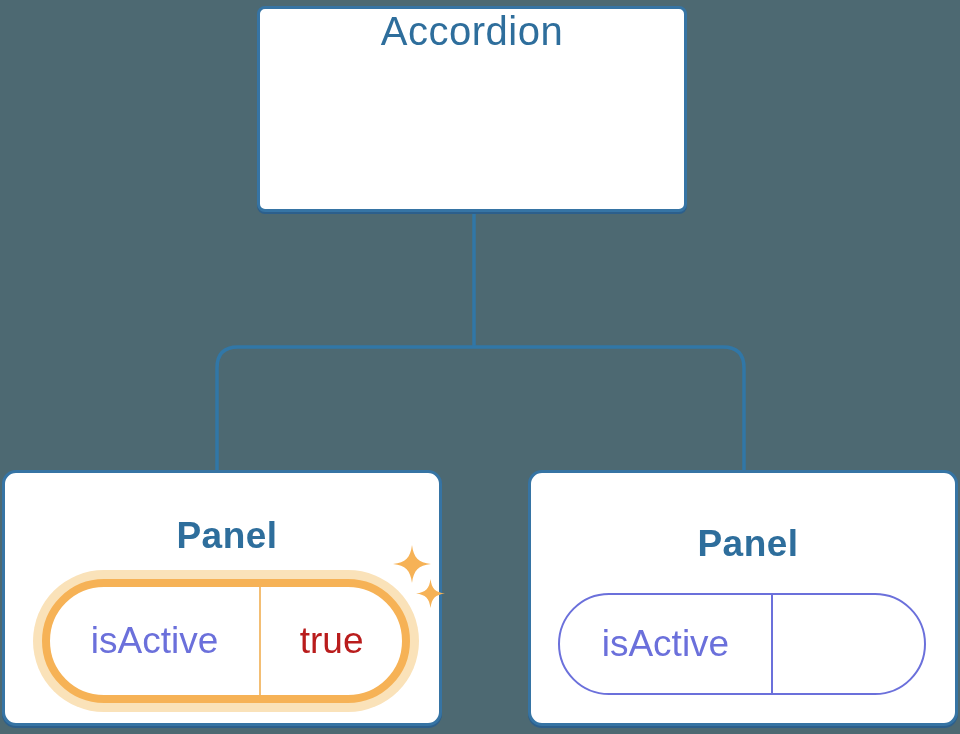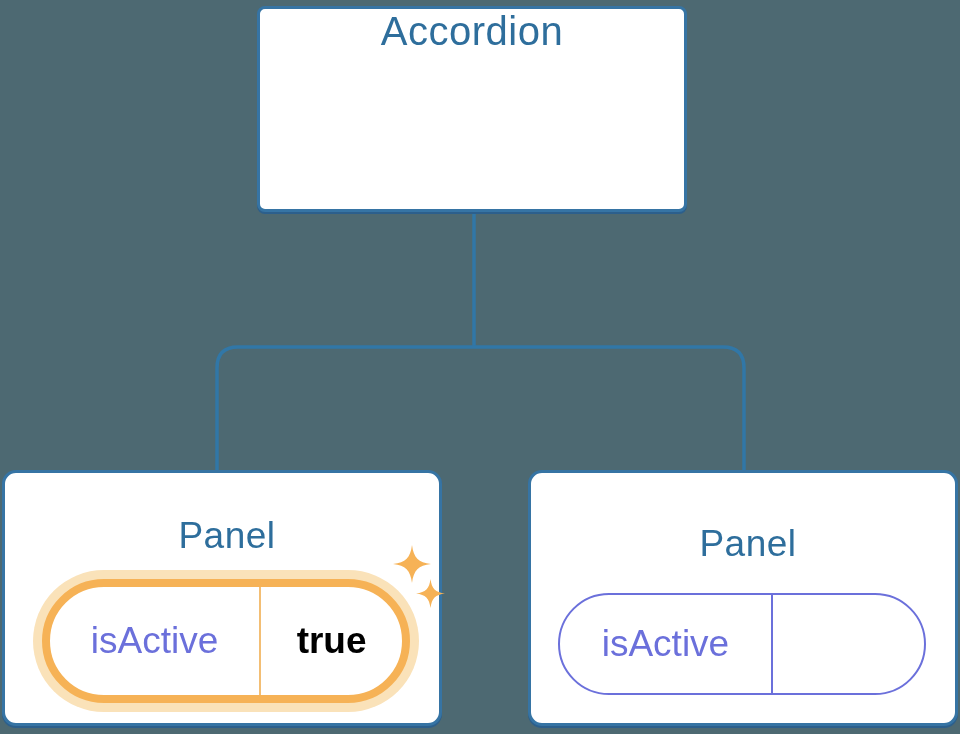--- a/index.html
+++ b/index.html
@@ -48,21 +48,21 @@
   }
   .panel-left  { left: 2px; }
   .panel-right { left: 528px; width: 430px; }
   .panel-title {
     position: absolute;
     left: 10px; right: 0;
     top: 42px;
     text-align: center;
     color: #2E6E9C;
     font-size: 37px;
-    font-weight: 400;
+    font-weight: 700;
     letter-spacing: 0.5px;
   }
   .panel-right .panel-title { top: 50px; }
 
   
   .pill-active {
     position: absolute;
     left: 37px; top: 106px;
     width: 368px; height: 124px;
     box-sizing: border-box;
@@ -81,22 +81,22 @@
     font-size: 37px;
     color: #6B70DB;
   }
   .pill-active .pill-key {
     width: 60%;
     border-right: 2px solid #F3BE74;
     box-sizing: border-box;
   }
   .pill-active .pill-value {
     width: 40%;
-    font-weight: 700;
-    color: #000000;
+    font-weight: 400;
+    color: #b91c1c;
   }
 
   
   .pill-normal {
     position: absolute;
     left: 27px; top: 120px;
     width: 368px; height: 102px;
     box-sizing: border-box;
     background: #ffffff;
     border: 2px solid #6B70DB;

